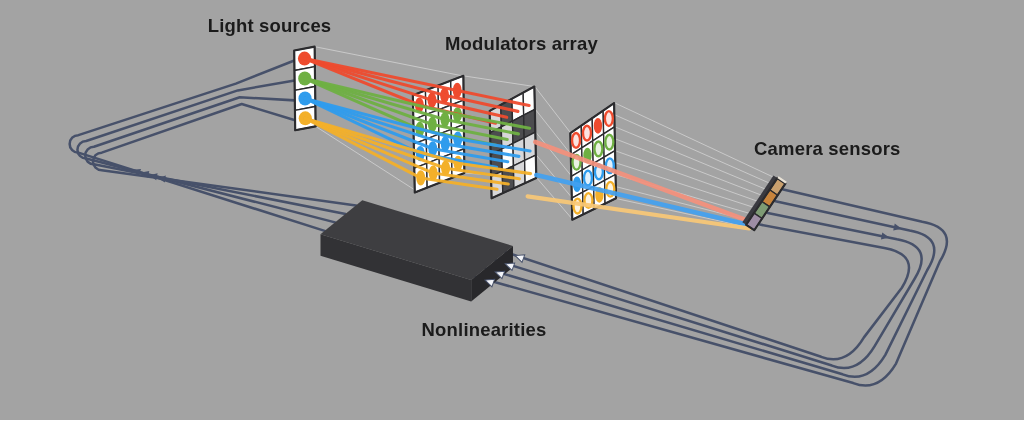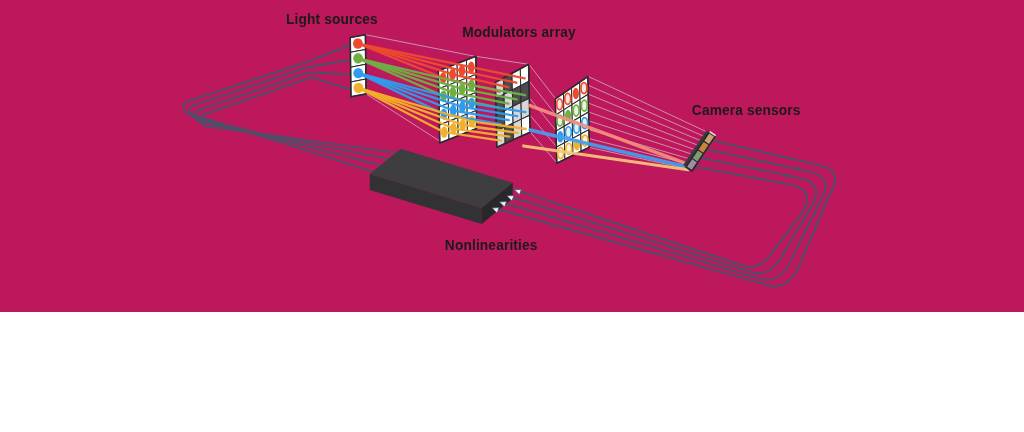--- a/index.html
+++ b/index.html
@@ -1,16 +1,16 @@
 <!DOCTYPE html>
 <html style="--c-label: #1b1b1b;"><head>
 <meta charset="utf-8">
 <style>
   html,body{margin:0;padding:0;background:#ffffff;}
-  .stage{position:relative;width:1024px;height:312px;background:#be185d;overflow:hidden;
+  .stage{position:relative;width:1024px;height:420px;background:#a3a3a3;overflow:hidden;
          font-family:"Liberation Sans",sans-serif;}
   .stage svg{position:absolute;left:0;top:0;width:100%;height:100%;}
   .lbl{font-family:"Liberation Sans",sans-serif;font-size:19px;font-weight:600;
        letter-spacing:.2px;fill:var(--c-label,#1b1b1b);}
 </style>
 </head>
 <body>
 
 <div class="stage">
   <svg id="scene" viewBox="0 0 1024 432">

